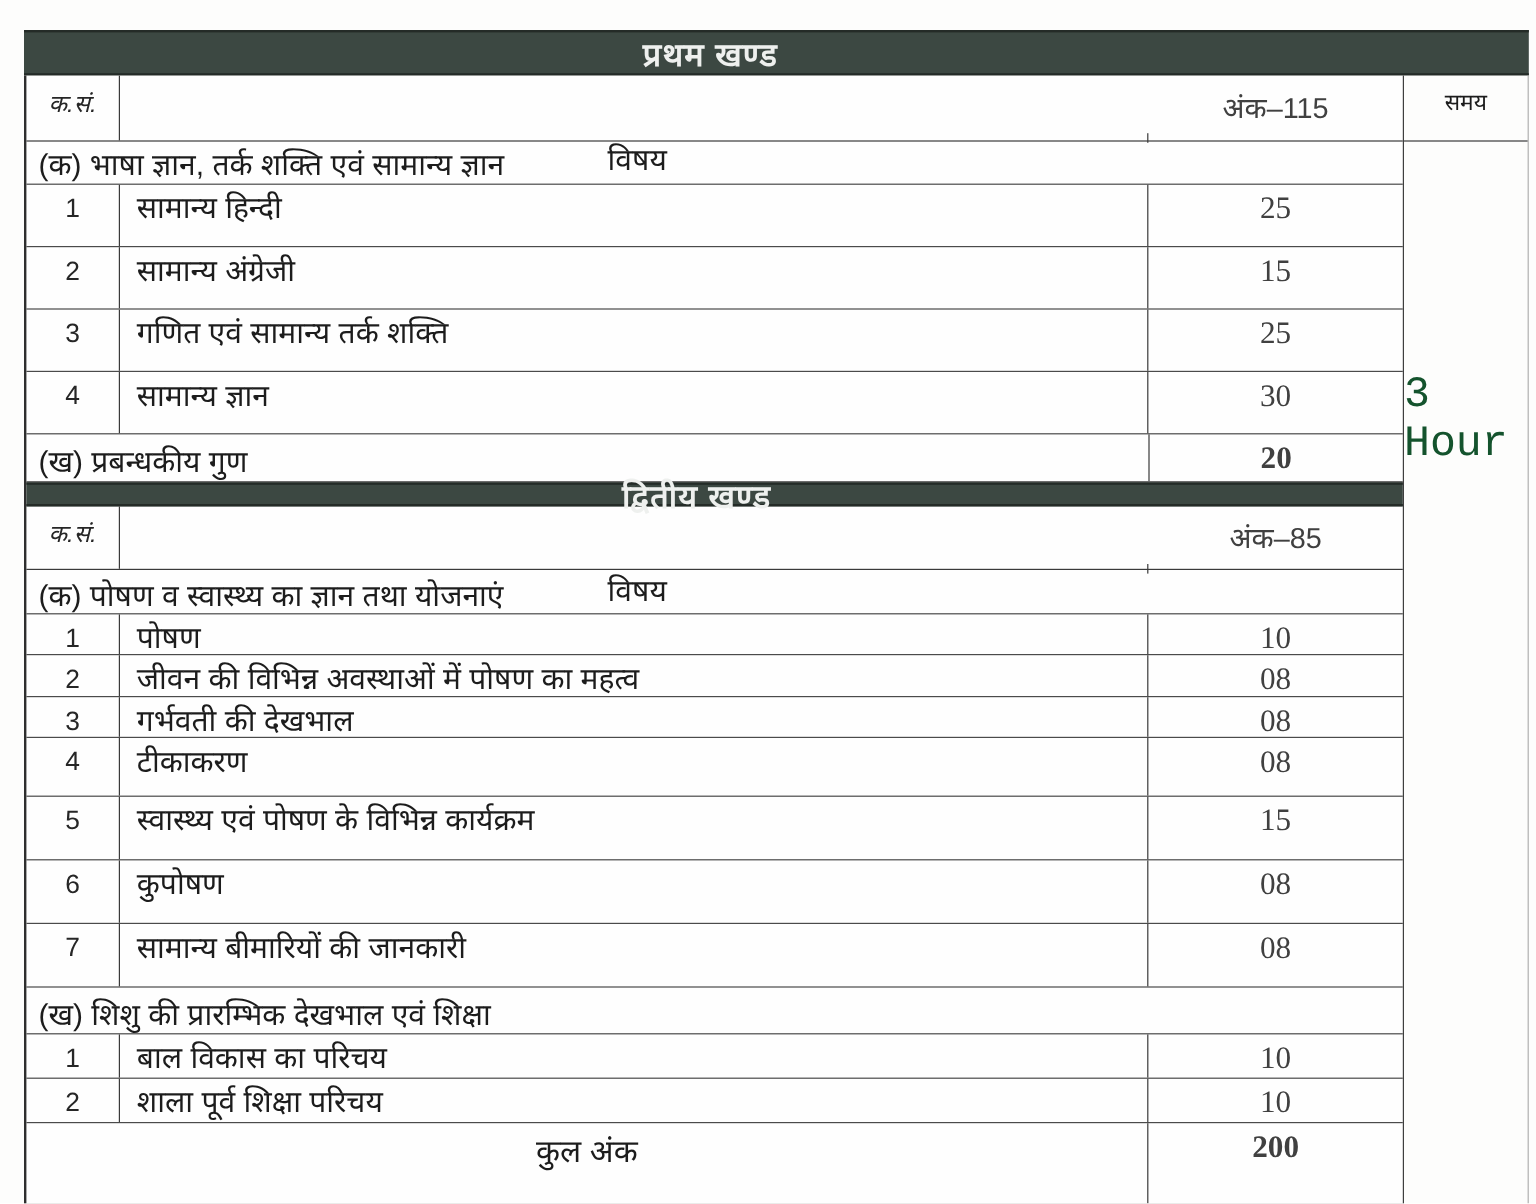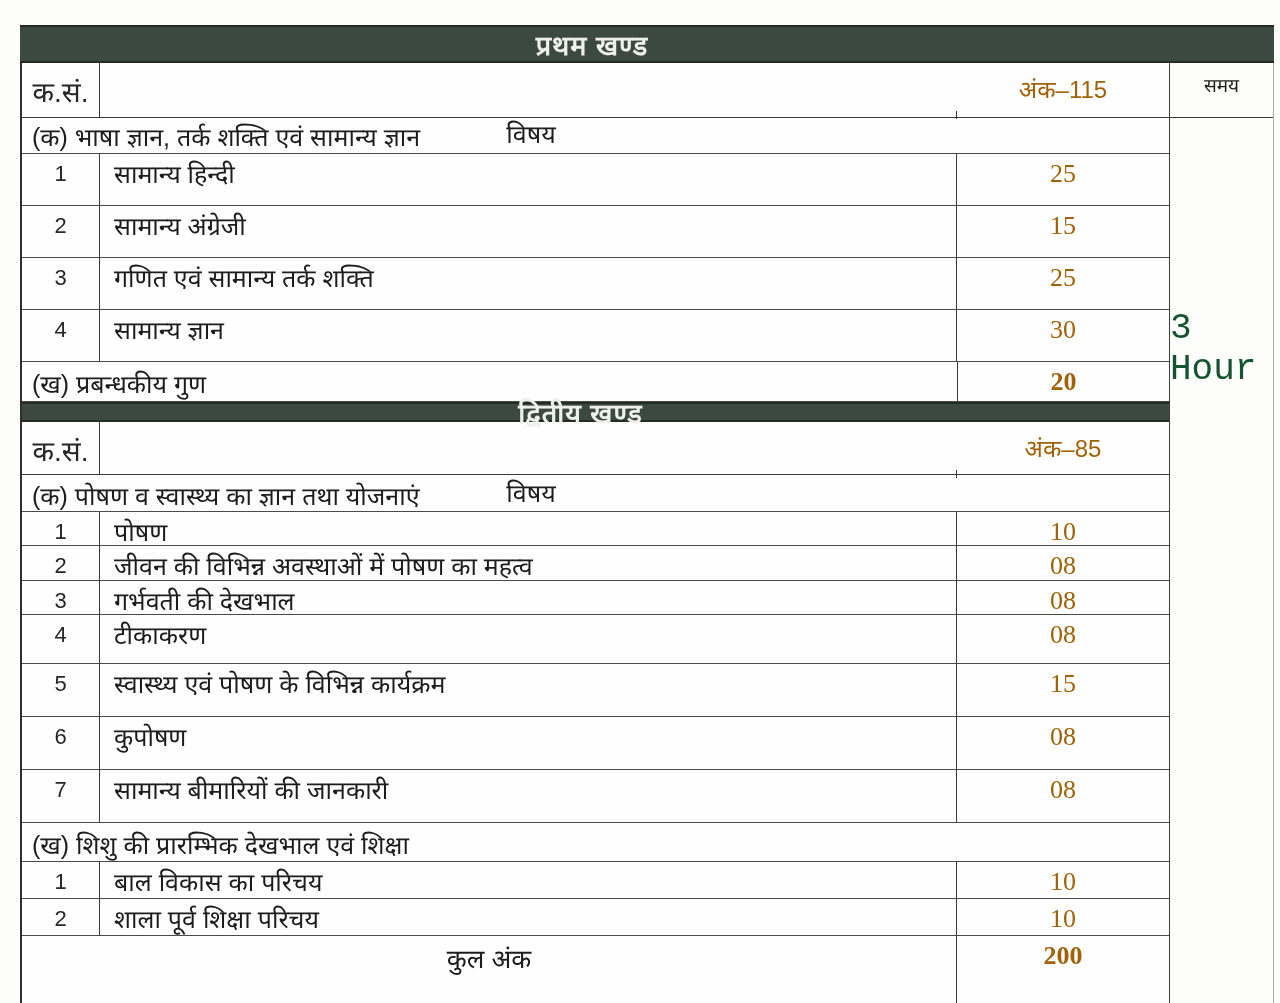--- a/index.html
+++ b/index.html
@@ -30,22 +30,22 @@
     flex:1; display:flex; flex-direction:column;
     border-right:1px solid #b0b0b0; border-bottom:1px solid #b0b0b0; background:#fdfdfc;
   }
 
   .hdr-row { display:flex; border-bottom:1px solid #3a3a3a; }
   .hdr1 { height:55px; }
   .hdr2 { height:53px; }
   .cell { box-sizing:border-box; }
   .sno   { width:78px; border-right:1px solid #3a3a3a; display:flex; justify-content:center; align-items:flex-start; padding-top:7px; font-size:22px; color:#262626; }
   .subj  { flex:1; border-right:1px solid #3a3a3a; padding:5px 8px 0 14px; font-size:25px; line-height:1.25; }
-  .marks { width:212px; display:flex; justify-content:center; align-items:flex-start; padding-top:5px; font-family:"Liberation Serif", serif; font-size:26px; color:#a16207; }
-  .hdr-row .sno  { font-size:28px; padding-top:9px; }
+  .marks { width:212px; display:flex; justify-content:center; align-items:flex-start; padding-top:5px; font-family:"Liberation Serif", serif; font-size:26px; color:#404040; }
+  .hdr-row .sno  { font-size:20px; padding-top:9px;font-style:italic; }
   .hdr-row .subj { text-align:center; padding-top:8px; font-size:25px;margin-top:48px; }
   .hdr-row .marks{ font-family:"Liberation Sans", sans-serif; font-size:24px; padding-top:9px; }
 
   .row { display:flex; border-bottom:1px solid #4a4a4a; }
   .row.group .glabel { flex:1; padding:3px 8px 0 10px; font-size:25px; display:flex; align-items:center; }
   .row.group .marks { border-left:1px solid #3a3a3a; font-weight:bold; }
 
   #rows-s1 .row { height:52px; }
   #rows-s1 .row:nth-child(1) { height:36px;align-items:flex-end; }
   #rows-s1 .row:nth-child(6) { height:40px; }

